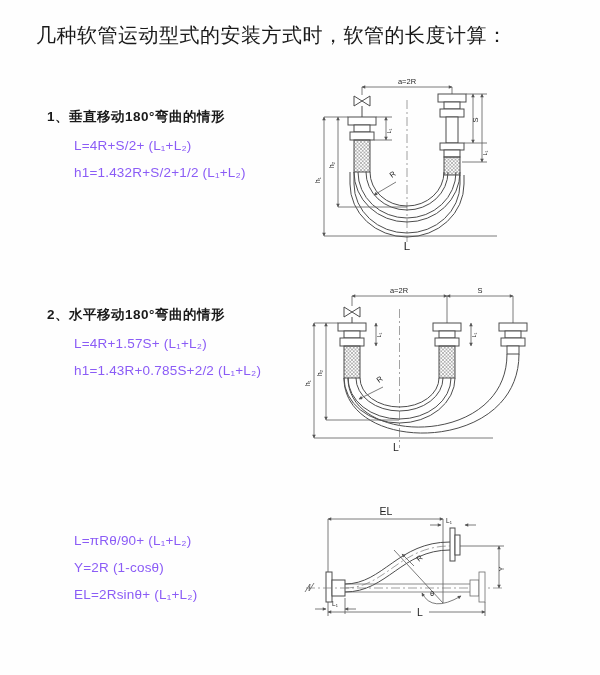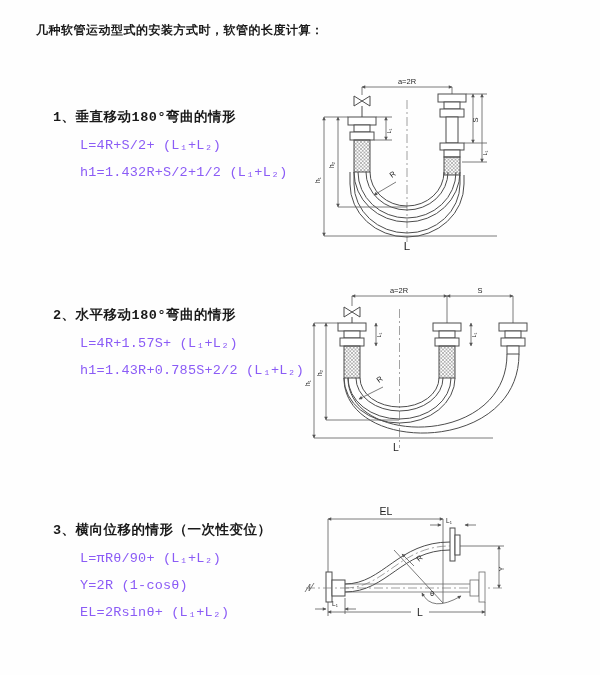--- a/index.html
+++ b/index.html
@@ -1,19 +1,19 @@
 <!DOCTYPE html>
 <html><head>
 <meta charset="utf-8">
 <style>
   html,body{margin:0;padding:0;background:#e8e8e8;}
   .page{position:relative;width:600px;height:675px;background:#fefefe;overflow:hidden;
         font-family:"Liberation Sans","DejaVu Sans",sans-serif;color:#1a1a1a;}
-  .title{position:absolute;left:36px;top:22px;font-size:12px;font-weight:700;letter-spacing:.5px;}
-  .sec{position:absolute;left:53px;width:280px;font-family:Liberation Mono, monospace;}
+  .title{position:absolute;left:36px;top:22px;font-size:20px;font-weight:400;letter-spacing:.5px;}
+  .sec{position:absolute;left:47px;width:280px;}
   .sec-heading{font-size:13.5px;font-weight:700;letter-spacing:.5px;}
   .formula{font-size:13.5px;font-weight:400;margin:12px 0 0 27px;letter-spacing:.2px;color:#8b5cf6;}
   svg{position:absolute;overflow:visible;}
   .oln{fill:none;stroke:#4d4d4d;stroke-width:1;}
   .fil{fill:#fff;stroke:#4d4d4d;stroke-width:1;}
   .dim{fill:none;stroke:#5a5a5a;stroke-width:.8;}
   .cl{fill:none;stroke:#7a7a7a;stroke-width:.7;stroke-dasharray:9 3 2 3;}
   .ghost{fill:none;stroke:#6e6e6e;stroke-width:.8;}
   .ghostf{fill:#fff;stroke:#6e6e6e;stroke-width:.8;}
   .braidr{fill:url(#braid);stroke:#4d4d4d;stroke-width:1;}
@@ -33,21 +33,20 @@
     <div class="formula">h1=1.432R+S/2+1/2 (L₁+L₂)</div>
   </div>
 
   <div class="sec" style="top:306px">
     <div class="sec-heading">2、水平移动180°弯曲的情形</div>
     <div class="formula">L=4R+1.57S+ (L₁+L₂)</div>
     <div class="formula">h1=1.43R+0.785S+2/2 (L₁+L₂)</div>
   </div>
 
   <div class="sec" style="top:521px">
-    <div class="sec-heading">3、横向位移的情形（一次性变位）</div>
     <div class="formula">L=πRθ/90+ (L₁+L₂)</div>
     <div class="formula">Y=2R (1-cosθ)</div>
     <div class="formula">EL=2Rsinθ+ (L₁+L₂)</div>
   </div>
 
   <svg style="left:312px;top:72px" width="278" height="182" viewBox="0 0 278 182">
     <defs>
       <marker id="ar" viewBox="0 0 10 10" refX="9" refY="5" markerWidth="6.5" markerHeight="4.5" orient="auto-start-reverse">
         <path d="M0,0 L10,5 L0,10 z" fill="#555"></path>
       </marker>

